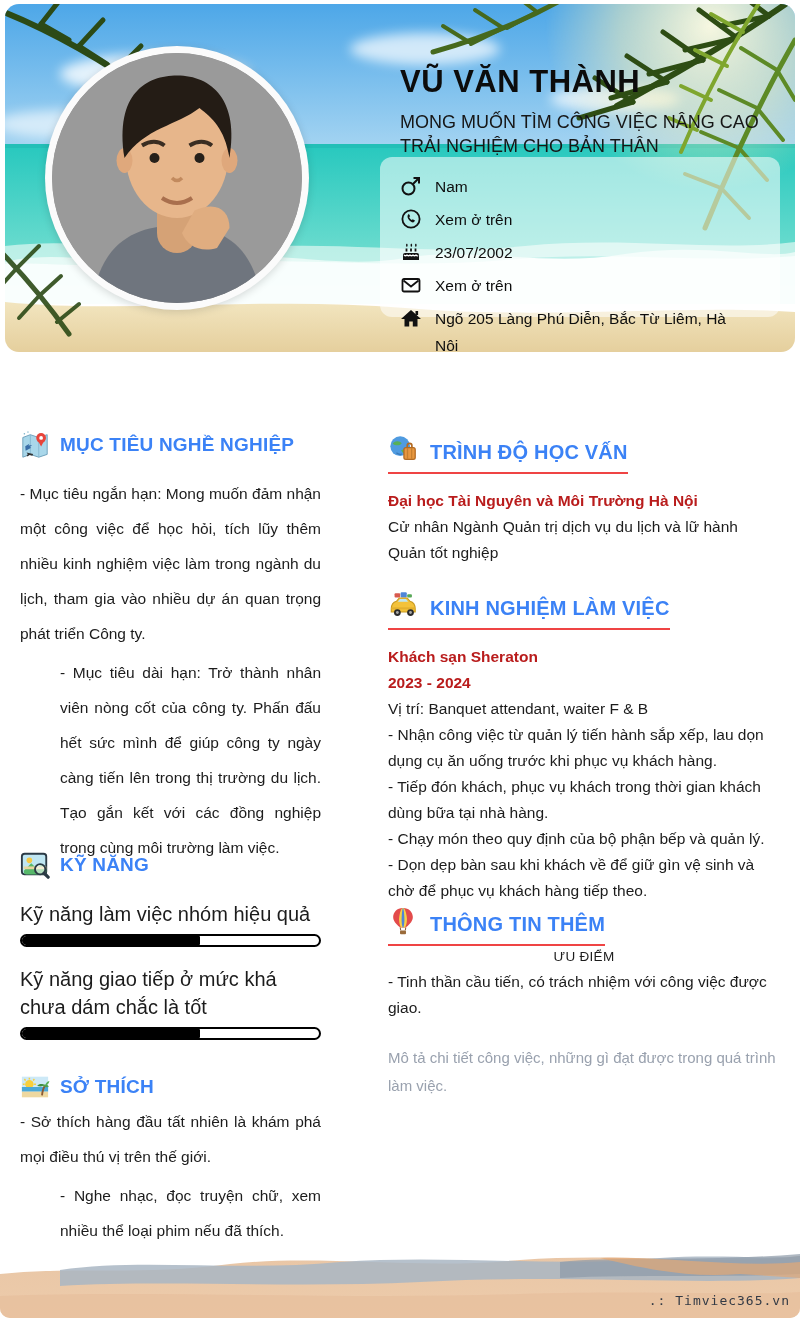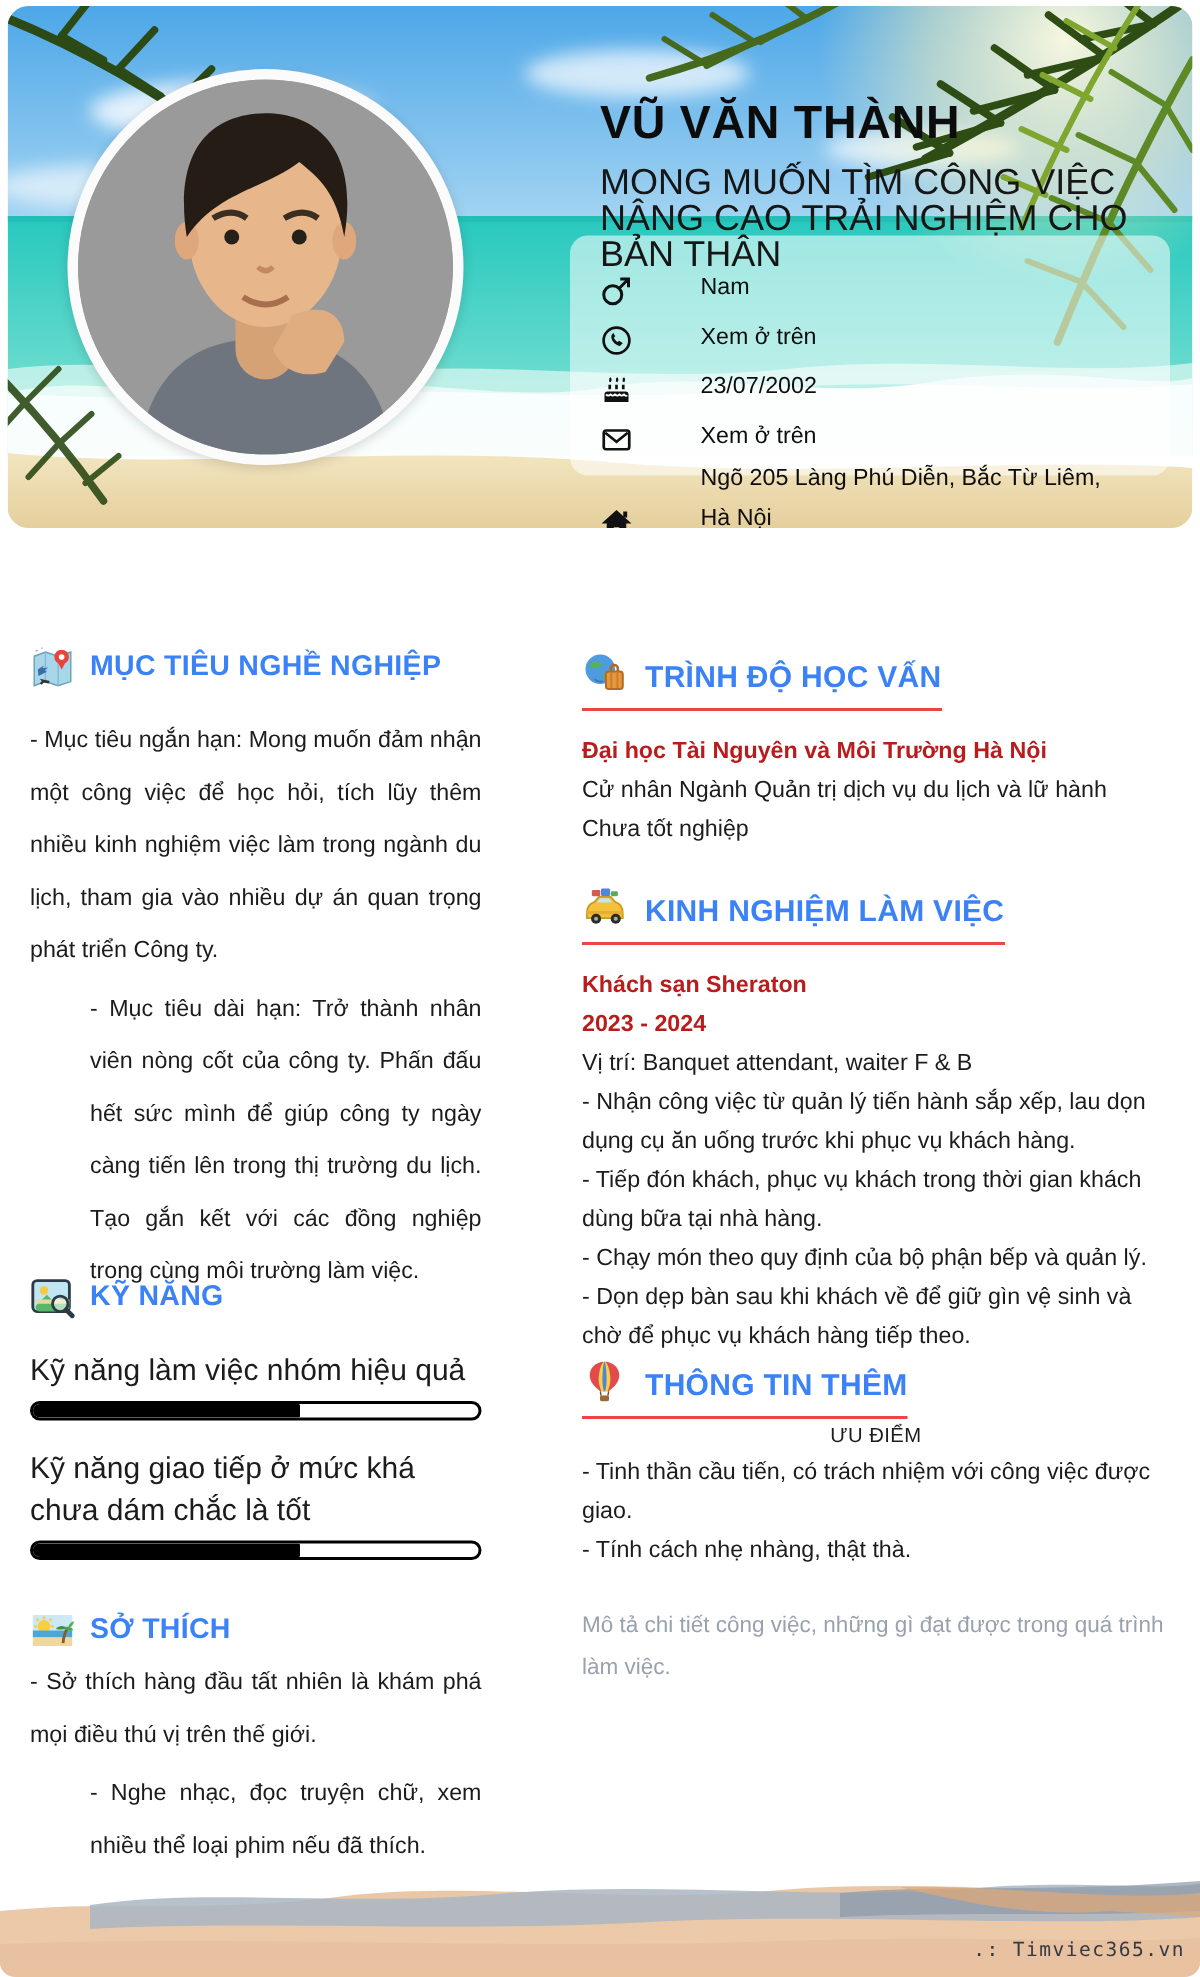--- a/index.html
+++ b/index.html
@@ -6,26 +6,26 @@
   .page{position:relative;width:800px;height:1318px;background:#fff;overflow:hidden;
         font-family:"Liberation Sans","DejaVu Sans",sans-serif;color:#1f1f1f;}
   
   .header{position:absolute;left:5px;top:4px;width:790px;height:348px;border-radius:14px;overflow:hidden;}
   .hero-bg{position:absolute;left:0;top:0;width:100%;height:100%;display:block;}
   .avatar{position:absolute;left:40px;top:42px;width:250px;height:250px;border-radius:50%;
           border:7px solid rgba(255,255,255,.96);overflow:hidden;background:#9a9a9a;
           box-shadow:0 2px 8px rgba(0,0,0,.15);}
   .avatar svg{display:block;width:100%;height:100%;}
   .name{position:absolute;left:395px;top:60px;font-size:31px;font-weight:700;color:#0c0c0c;letter-spacing:.5px;text-align:right;}
-  .headline{position:absolute;left:395px;top:106px;width:382px;font-size:24px;line-height:24px;
+  .headline{position:absolute;left:395px;top:106px;width:382px;font-size:18px;line-height:24px;
             font-weight:400;color:#161616;}
   .contact-card{position:absolute;left:375px;top:153px;width:400px;height:160px;border-radius:12px;
                 background:rgba(255,255,255,.55);}
   .contact-list{position:absolute;left:395px;top:168px;width:352px;}
-  .crow{display:flex;align-items:flex-end;min-height:33px;gap:32px;}
+  .crow{display:flex;align-items:flex-start;min-height:33px;}
   .cicon{width:24px;height:22px;flex:0 0 24px;margin-top:3px;}
   .cicon svg{display:block;width:22px;height:22px;}
   .ctext{margin-left:11px;font-size:15.5px;line-height:27px;color:#0e0e0e;padding-top:1px;}
   
   .sec{position:absolute;}
   .sec.lcol{left:20px;width:301px;}
   .sec.rcol{left:388px;width:392px;}
   .lh{display:flex;align-items:center;height:34px;}
   .lh .sicon{width:30px;height:30px;margin-right:10px;flex:0 0 30px;}
   .sicon svg{display:block;width:30px;height:30px;}
@@ -315,21 +315,21 @@
             <path d="M20.5 14.5 v-2 a2.5 2.5 0 0 1 2.5 -2.5 a2.5 2.5 0 0 1 2.5 2.5 v2" fill="none" stroke="#b36a22" stroke-width="1.8"></path>
             <line x1="20.8" y1="15" x2="20.8" y2="26.5" stroke="#c77f2e" stroke-width="1.4"></line>
             <line x1="25.2" y1="15" x2="25.2" y2="26.5" stroke="#c77f2e" stroke-width="1.4"></line>
           </svg>
       </span>
       <span class="ht">TRÌNH ĐỘ HỌC VẤN</span>
     </div>
     <div class="rbody">
       <div class="rtxt rb">Đại học Tài Nguyên và Môi Trường Hà Nội</div>
       <div class="rtxt">Cử nhân Ngành Quản trị dịch vụ du lịch và lữ hành</div>
-      <div class="rtxt">Chưa tốt nghiệp</div>
+      <div class="rtxt">Quản tốt nghiệp</div>
     </div>
   </section>
 
   <section class="sec rcol" style="top:586px">
     <div class="hu">
       <span class="sicon">
         <svg viewBox="0 0 32 32">
             <rect x="7" y="3.5" width="6" height="4.5" rx="1" fill="#d85a4e"></rect>
             <rect x="13.5" y="2.5" width="6.5" height="5.5" rx="1" fill="#4f86d8"></rect>
             <rect x="20.5" y="4.5" width="5" height="3.5" rx="1" fill="#57a857"></rect>
@@ -364,21 +364,20 @@
             <path d="M16 2 c-.9 0 -1.5 9.6 -1.5 12.6 c0 3.2 .5 6 1 8.4 h1 c.5 -2.4 1 -5.2 1 -8.4 c0 -3 -.6 -12.6 -1.5 -12.6 Z" fill="#4f86d8"></path>
             <path d="M13 23 l.6 3 M19 23 l-.6 3" stroke="#7a4a22" stroke-width="1"></path>
             <rect x="12.8" y="26" width="6.4" height="4" rx="1" fill="#9a6b3a"></rect>
           </svg>
       </span>
       <span class="ht">THÔNG TIN THÊM</span>
     </div>
     <div class="uu">ƯU ĐIỂM</div>
     <div class="mbullets">
       <div class="rtxt">- Tinh thần cầu tiến, có trách nhiệm với công việc được giao.</div>
-      <div class="rtxt">- Tính cách nhẹ nhàng, thật thà.</div>
     </div>
     <div class="placeholder"> Mô tả chi tiết công việc, những gì đạt được trong quá trình làm việc.</div>
   </section>
 
   <div class="footer">
     <svg viewBox="0 0 800 70" preserveAspectRatio="none">
       <defs>
         <linearGradient id="fsand" x1="0" y1="0" x2="0" y2="1">
           <stop offset="0" stop-color="#e9c6a6"></stop>
             <stop offset="1" stop-color="#edccab"></stop>

